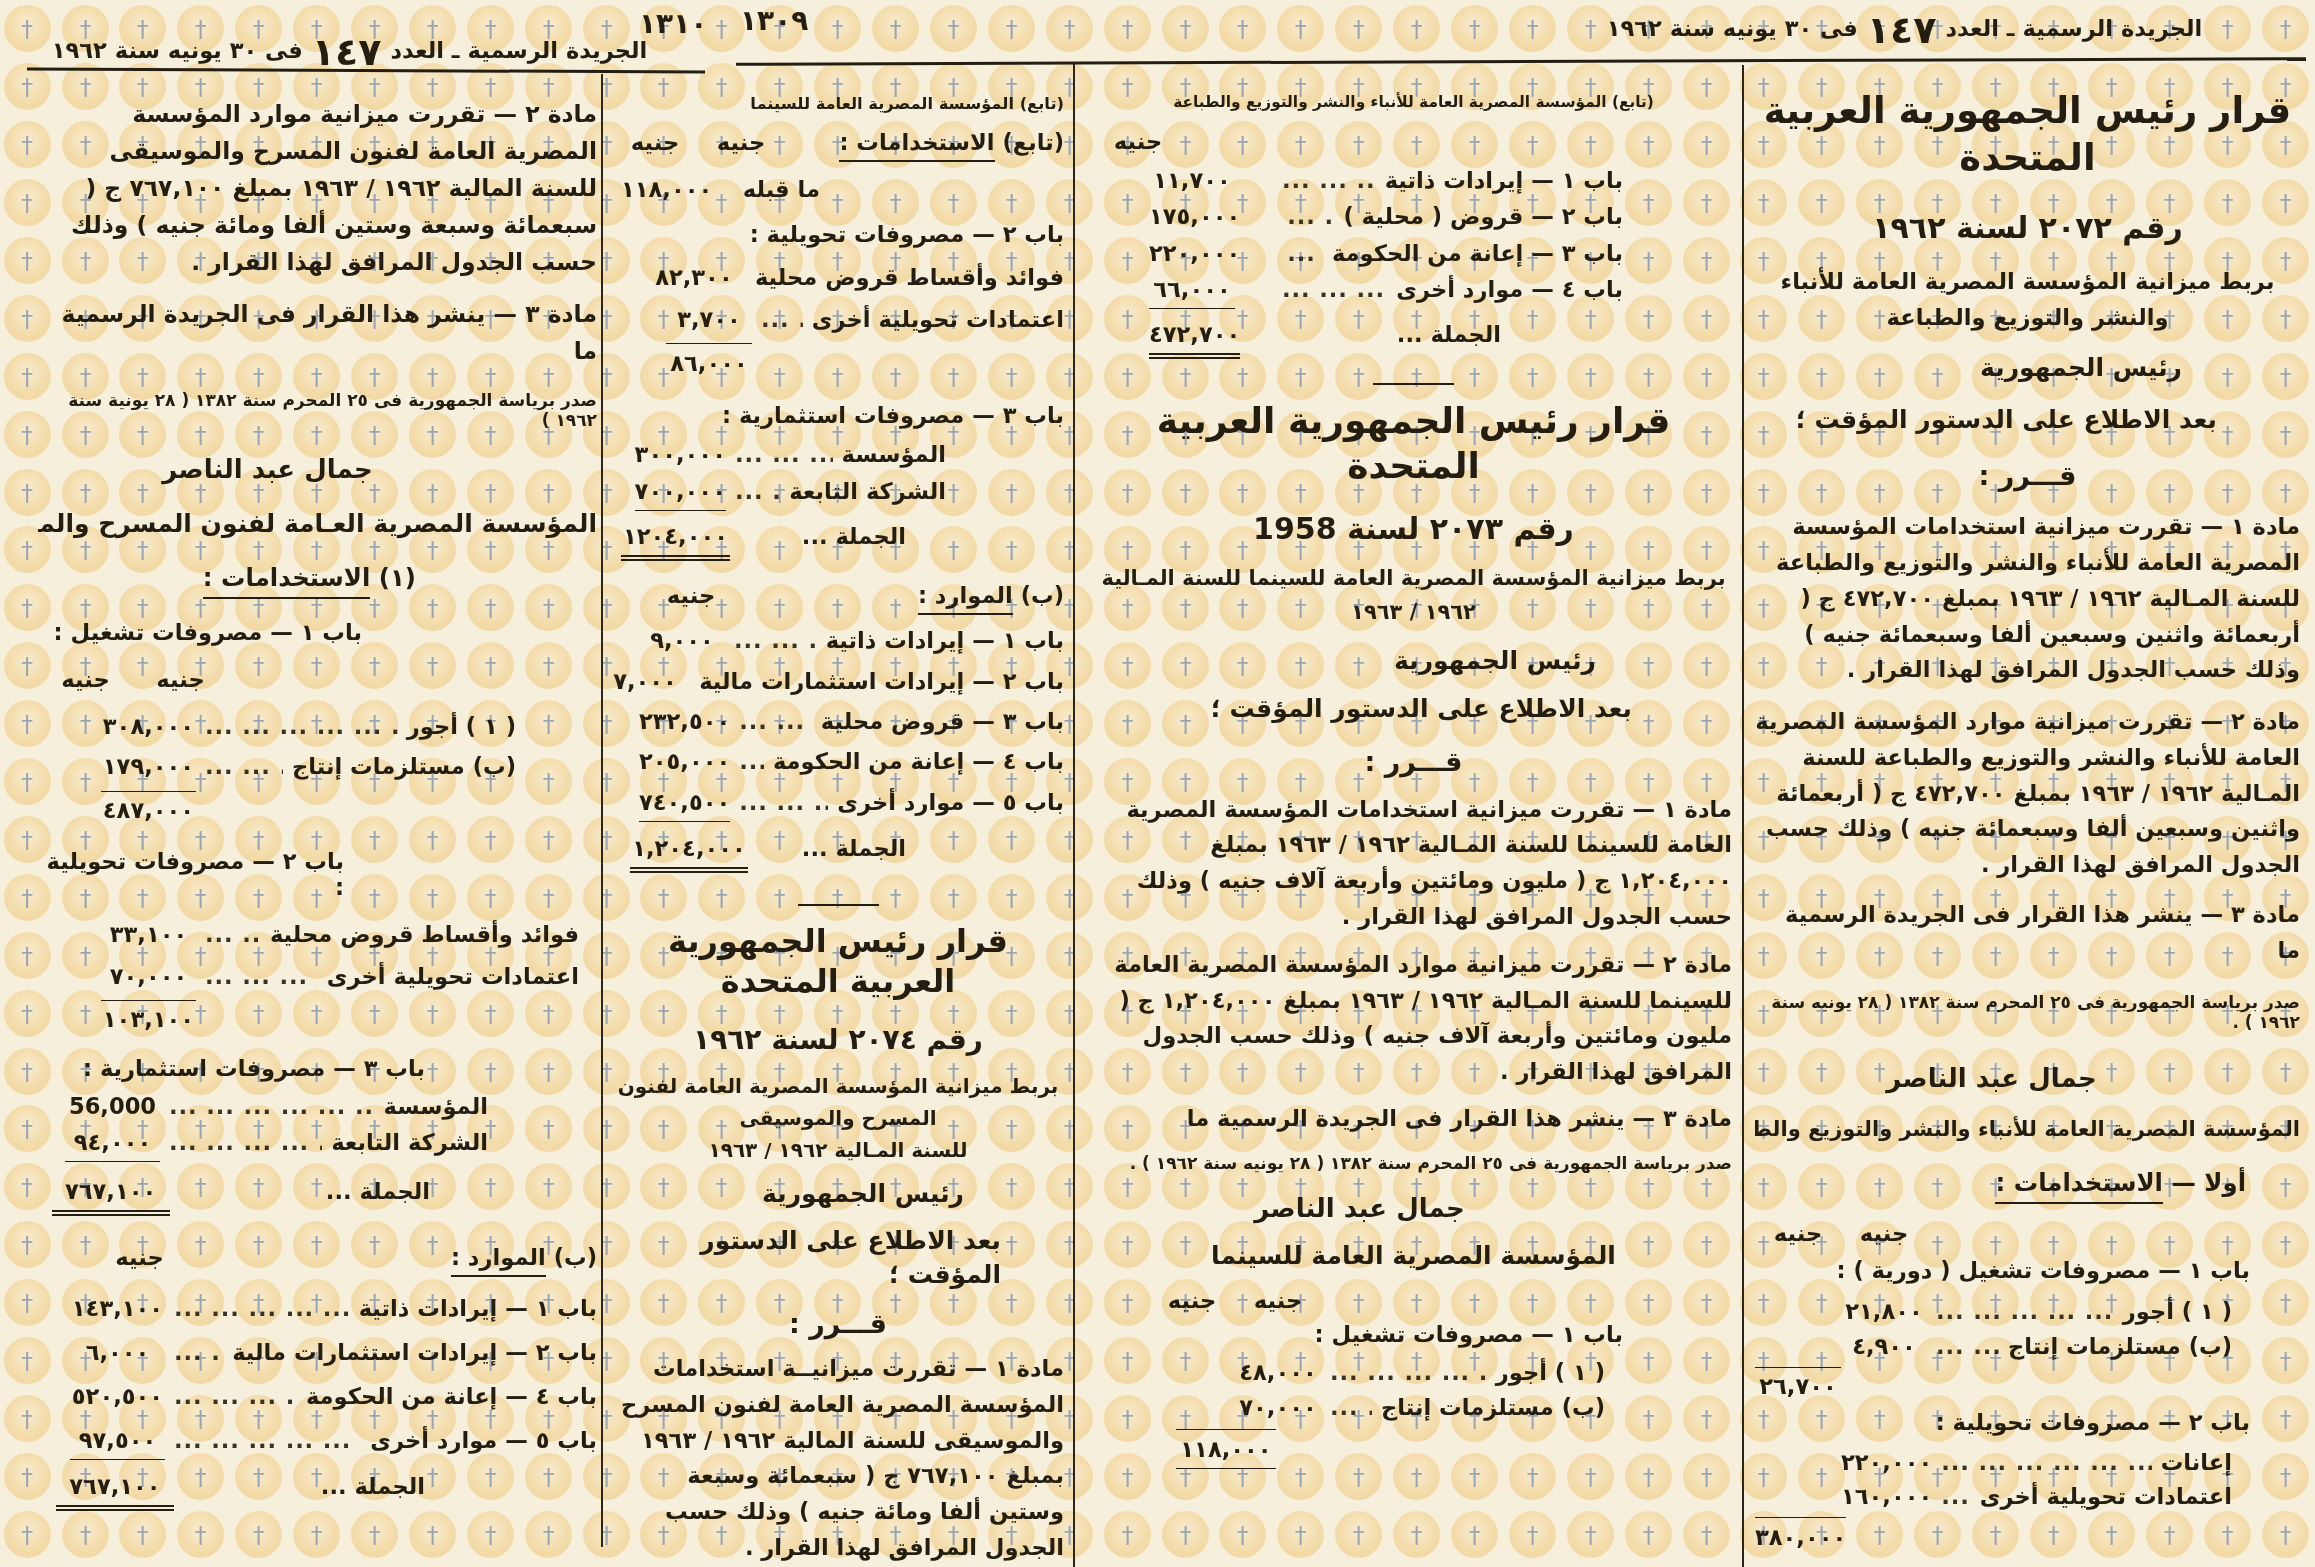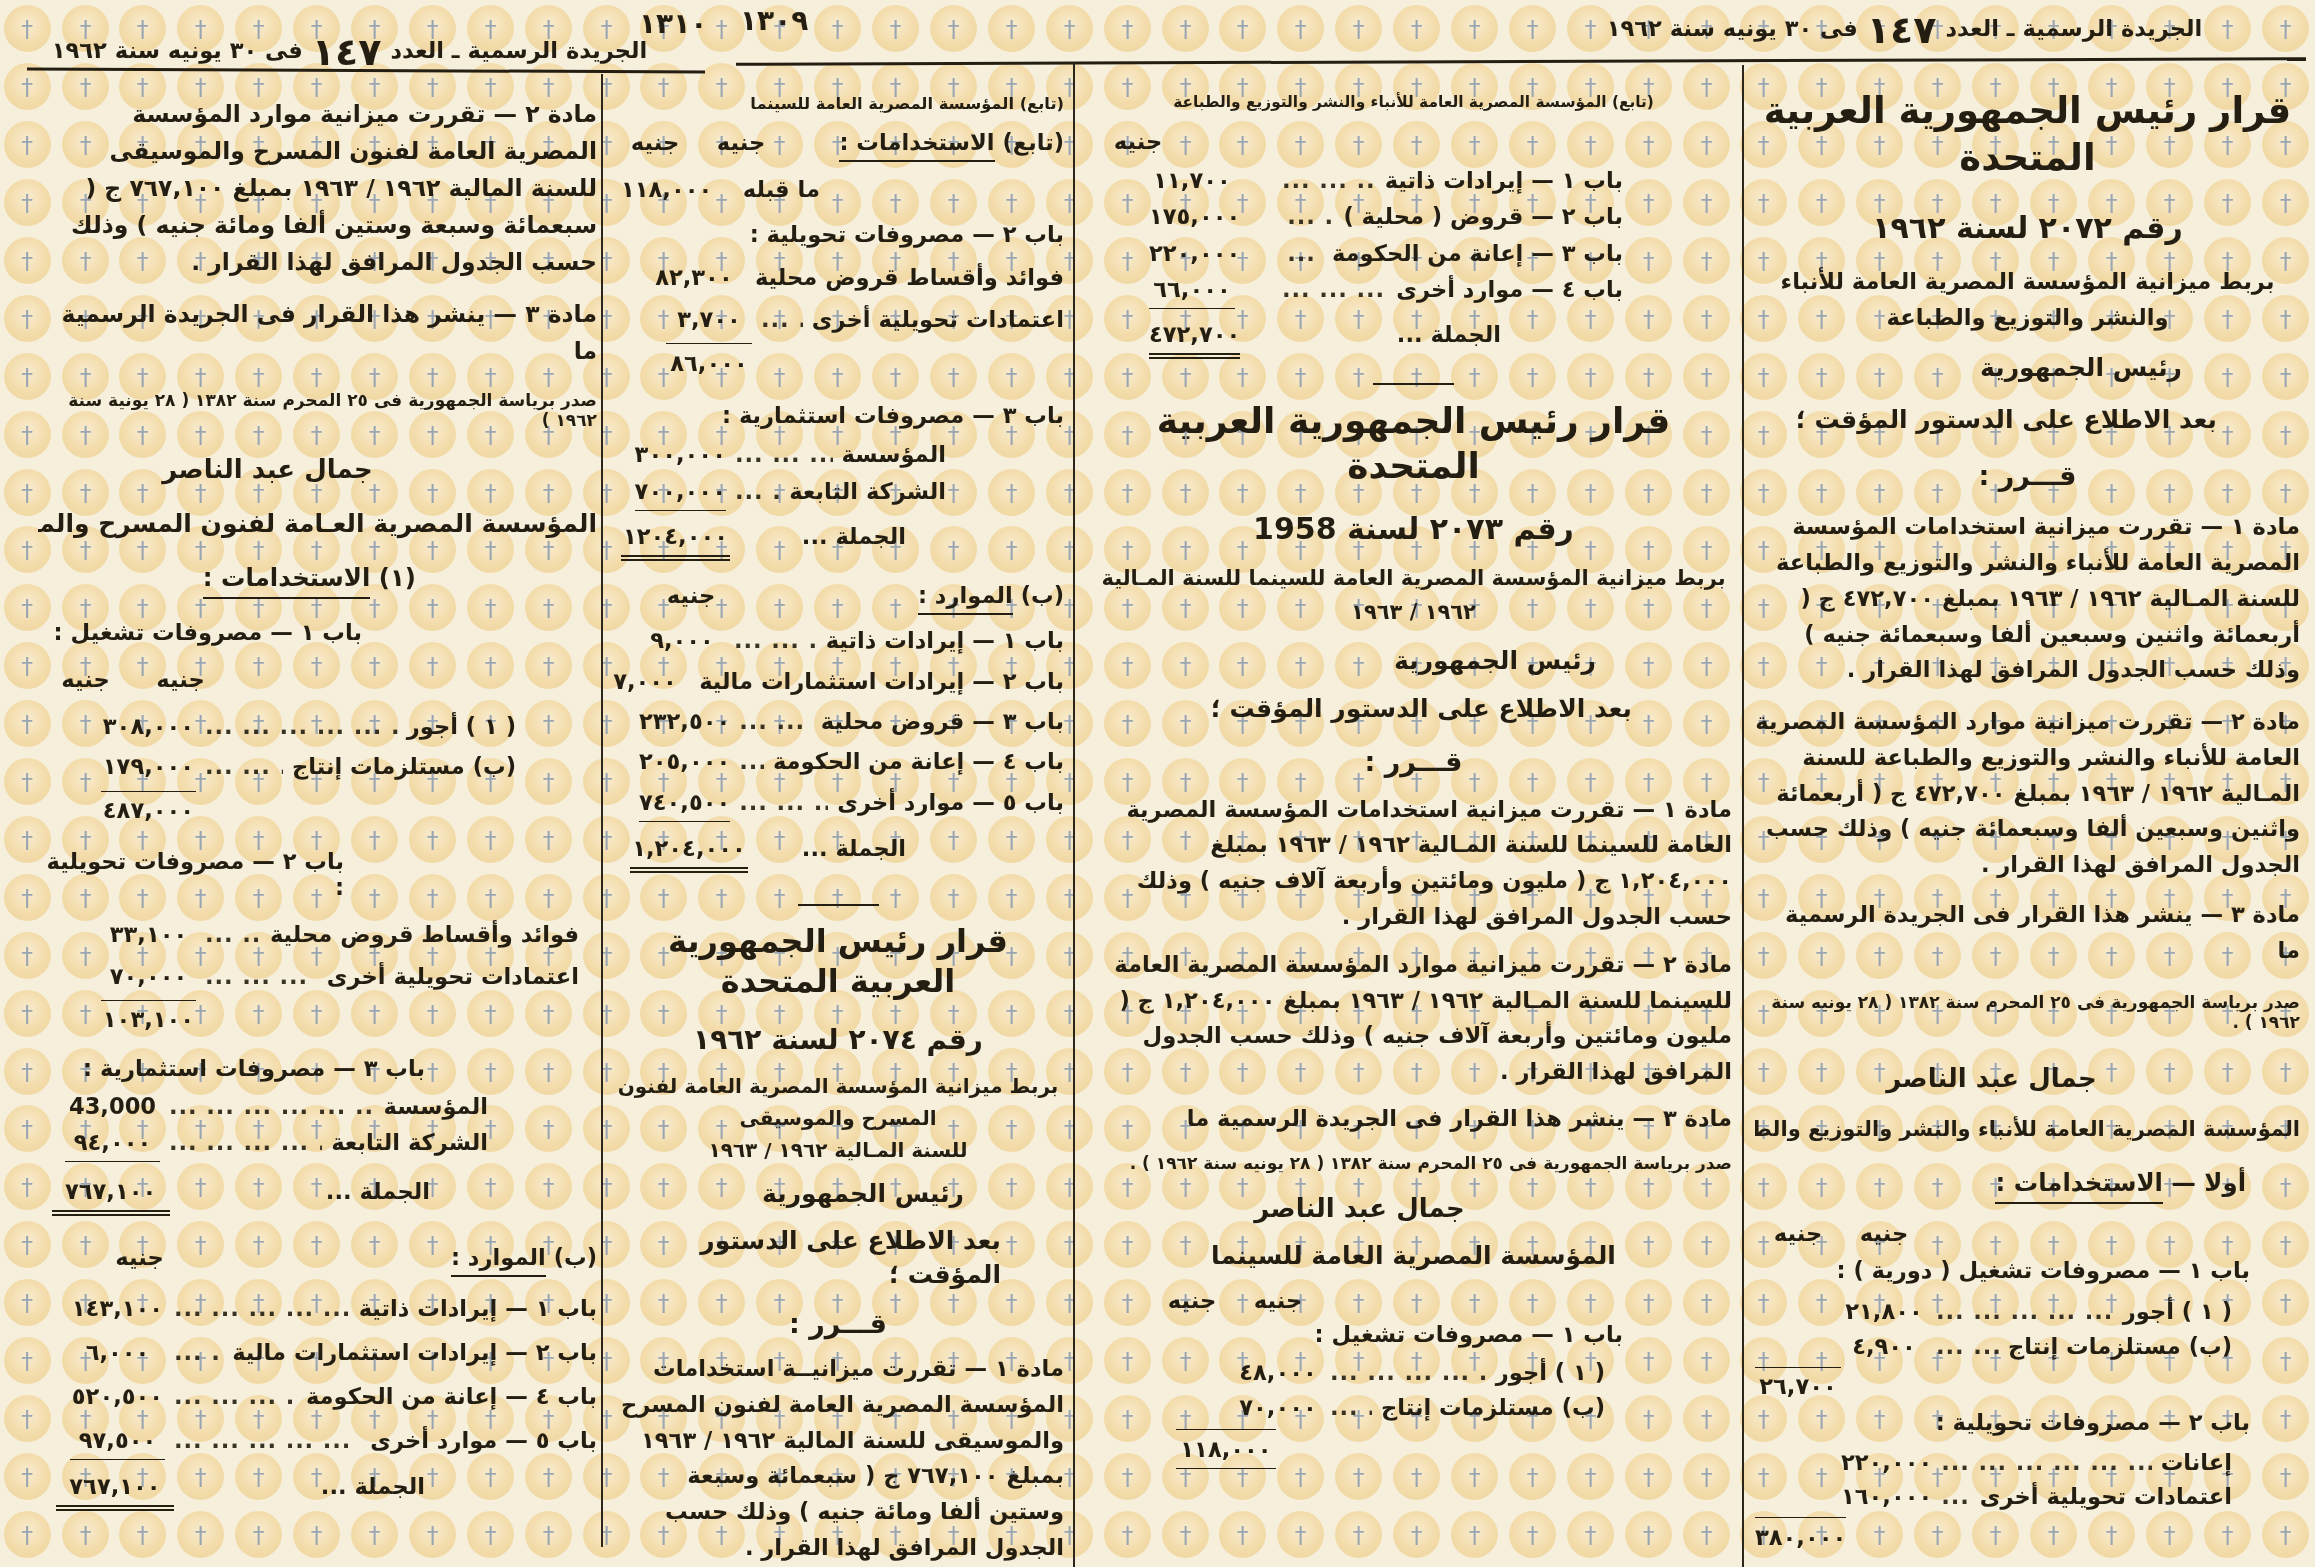--- a/index.html
+++ b/index.html
@@ -1454,21 +1454,21 @@
     </div>
     <div class="brow" style="margin-top:9px;">
       <span class="sp"></span>
       <span class="v v1 rule-top">١٠٣,١٠٠</span>
       <span class="v v2" style="flex-basis:63px;"></span>
     </div>
     <div class="chline" style="margin-top:20px; padding-right:172px;">باب ٣ — مصروفات استثمارية :</div>
     <div class="brow" style="margin-top:11px; padding-right:109px;">
       <span class="lbl">المؤسسة</span>
       <span class="dots">... ... ... ... ... ... ... ... ... ... ... ... ... ... ... ...</span>
-      <span class="v v1">43,000</span>
+      <span class="v v1">56,000</span>
       <span style="flex:0 0 27px;"></span>
     </div>
     <div class="brow" style="margin-top:7.2px; padding-right:109px;">
       <span class="lbl">الشركة التابعة</span>
       <span class="dots">... ... ... ... ... ... ... ... ... ... ... ... ... ... ... ...</span>
       <span class="v v1 u1">٩٤,٠٠٠</span>
       <span style="flex:0 0 27px;"></span>
     </div>
     <div class="brow" style="margin-top:14.5px; padding-right:167px;">
       <span class="lbl">الجملة ...</span>

